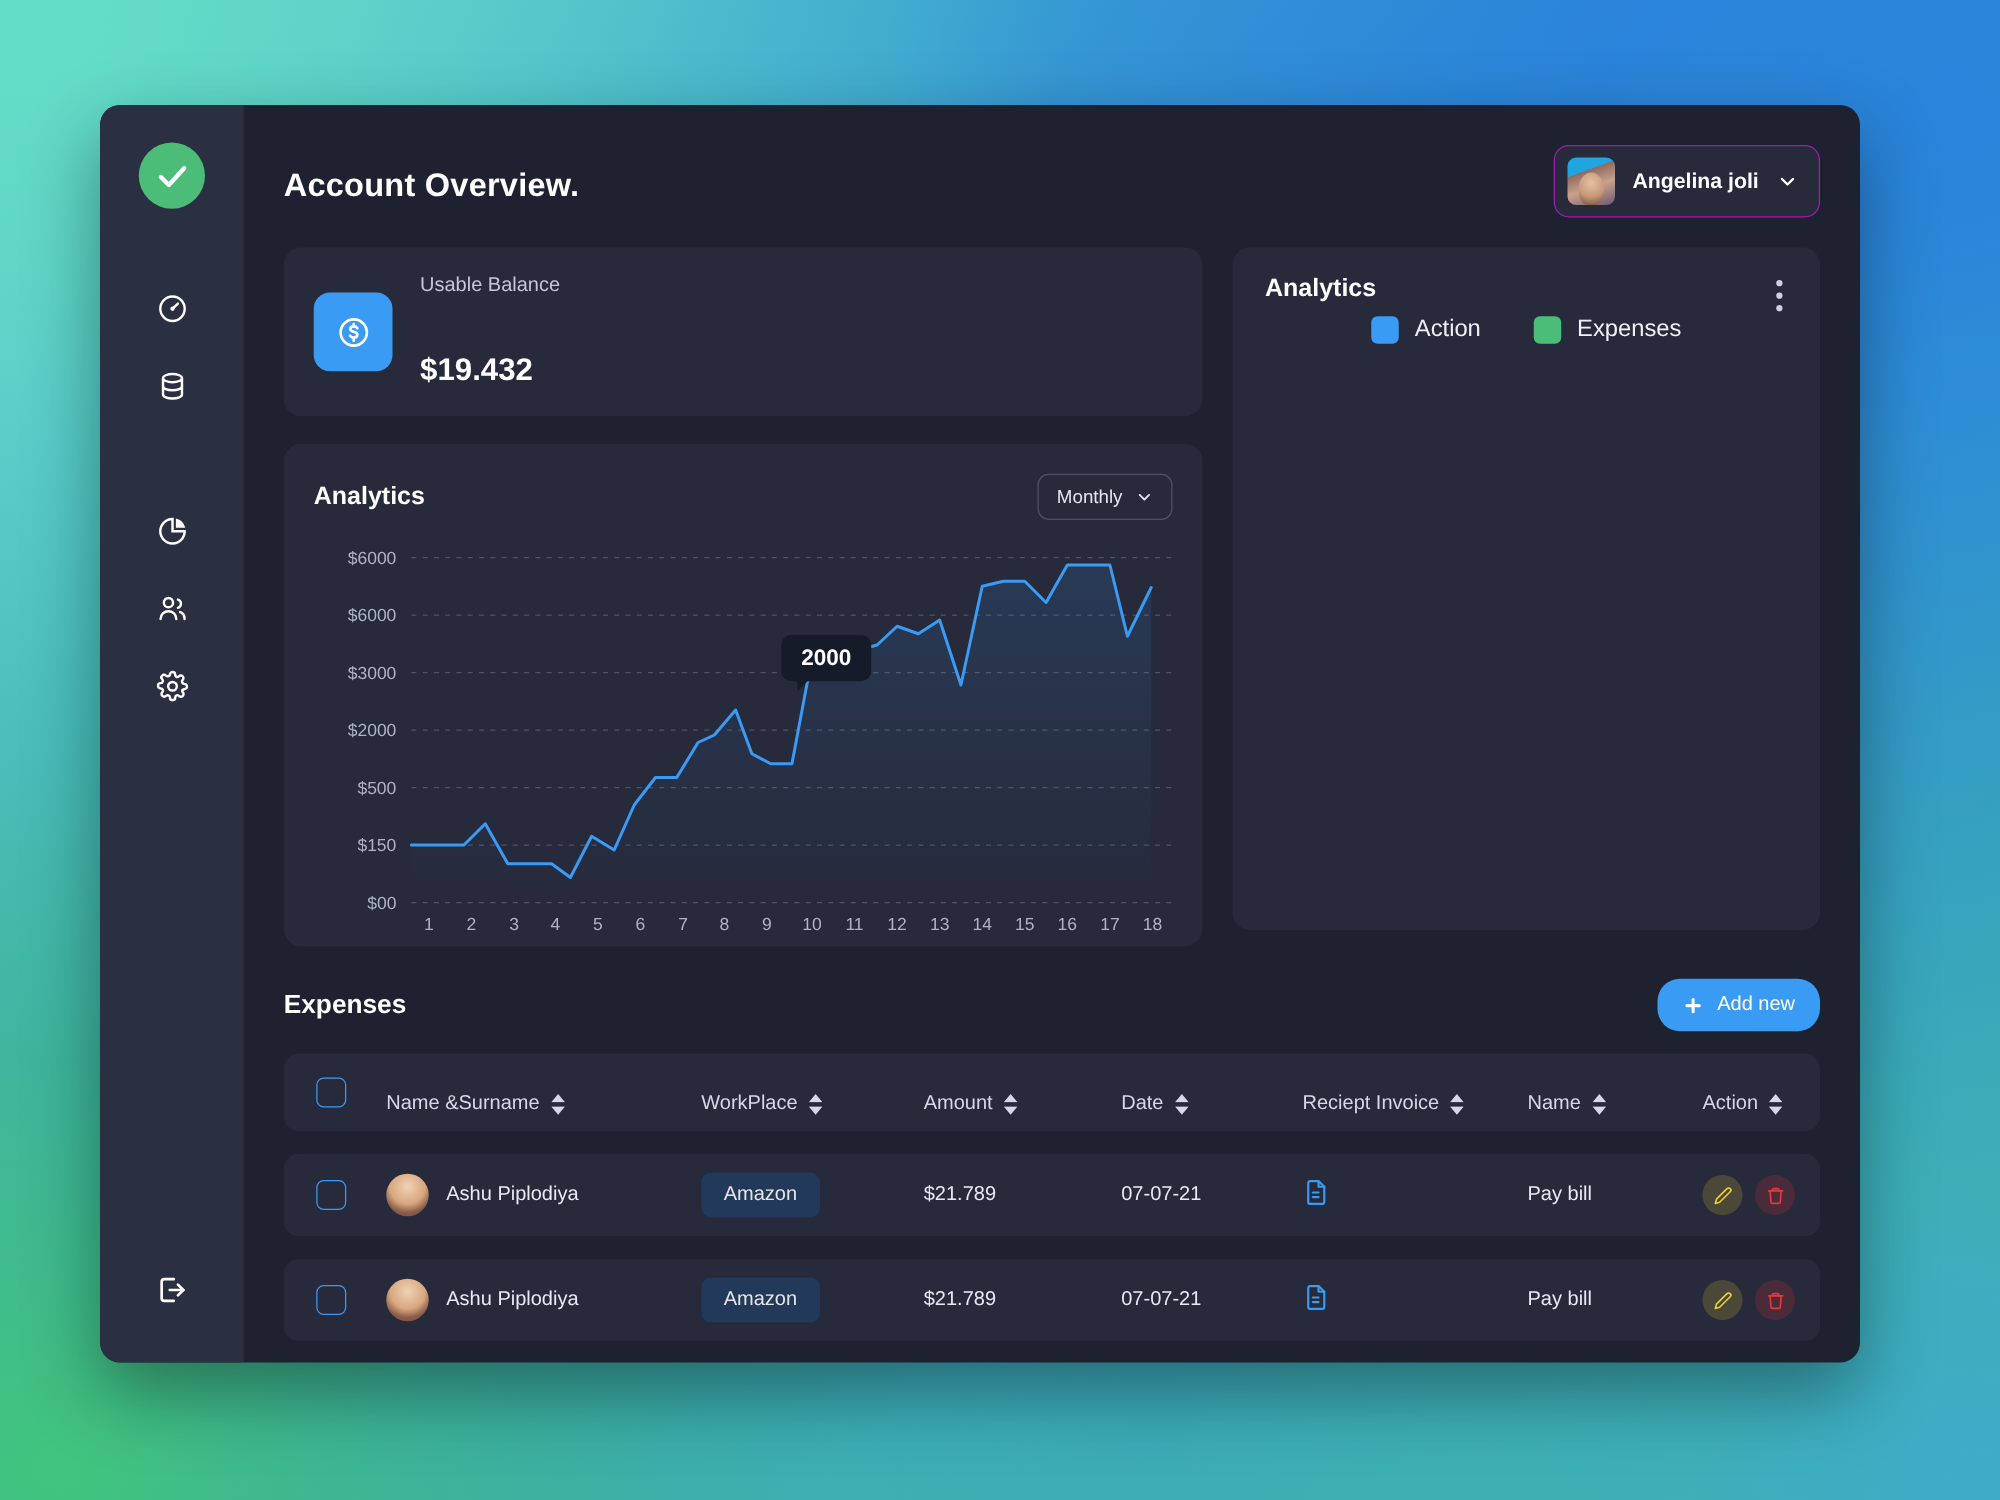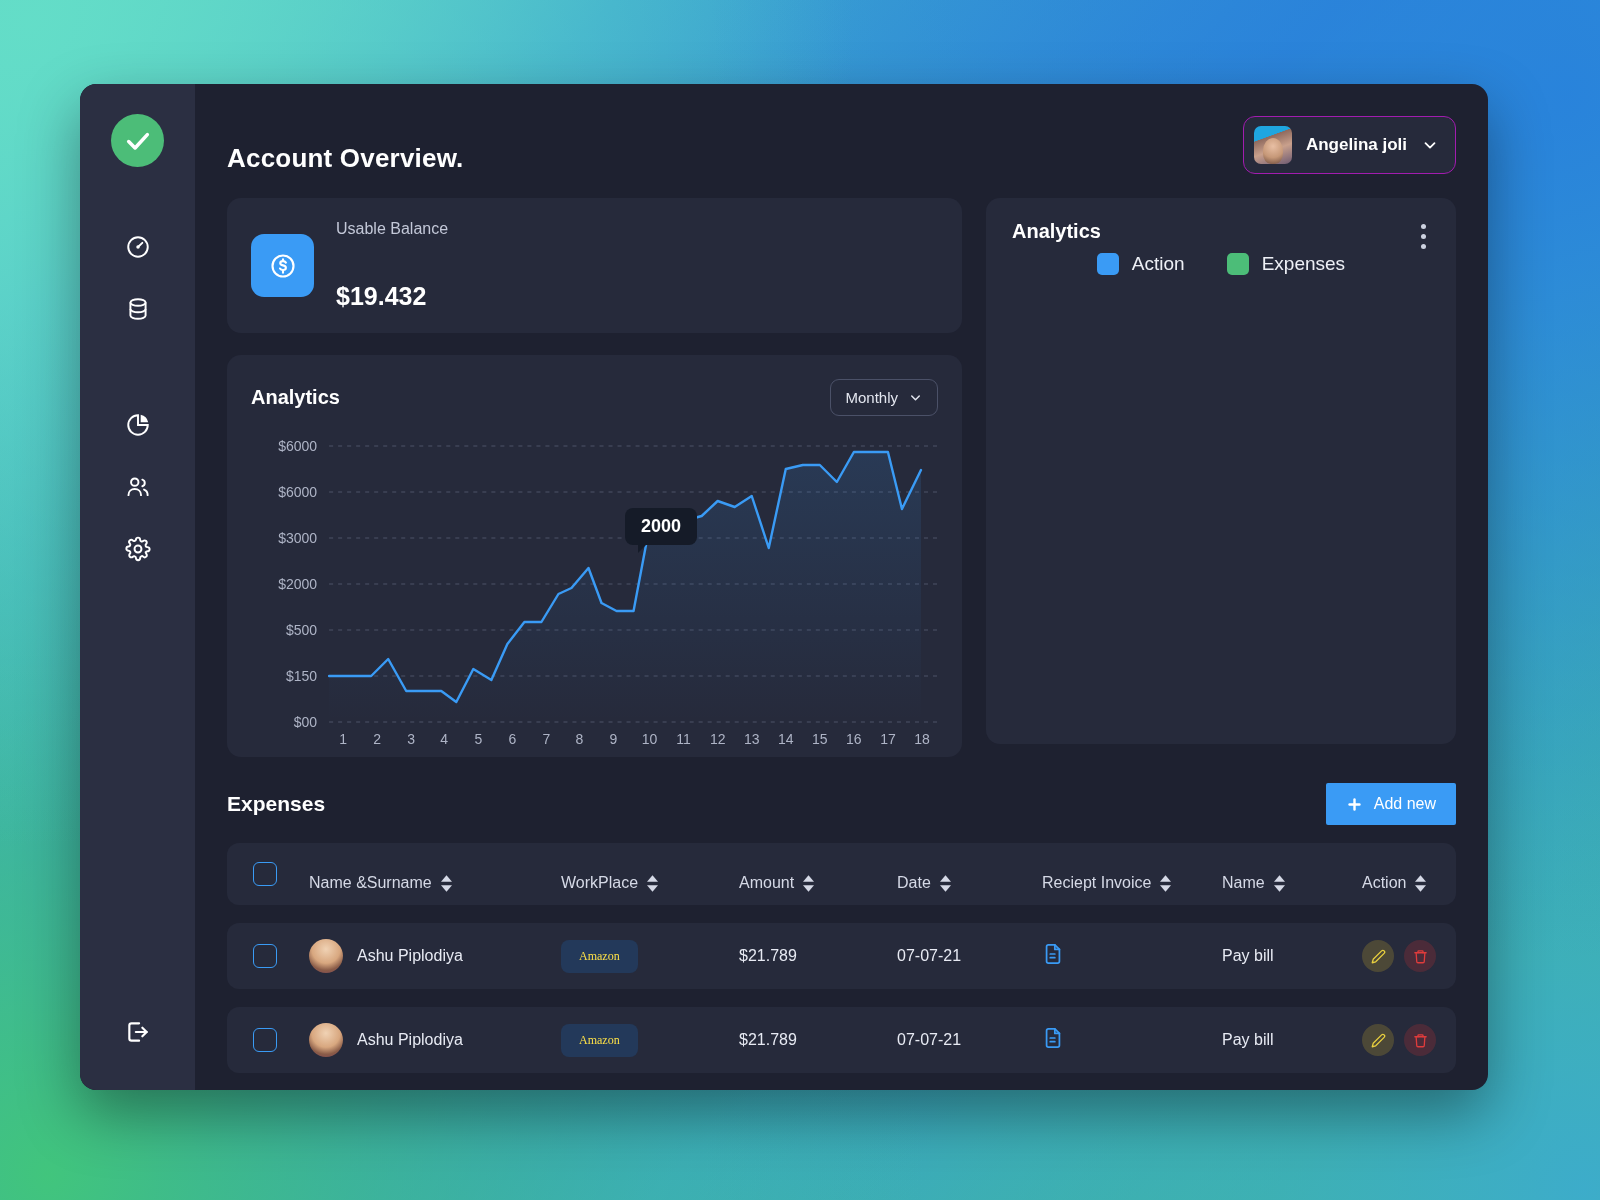--- a/index.html
+++ b/index.html
@@ -62,21 +62,21 @@
   .logout { margin-top: auto; }
 
   
   .main {
     flex: 1;
     padding: 32px 32px 0 32px;
     position: relative;
     min-width: 0;
   }
   .topbar {
-    display: flex; align-items: flex-end; justify-content: space-between;
+    display: flex; align-items: center; justify-content: space-between;
     margin-bottom: 24px;
   }
   .page-title { font-size: 26px; font-weight: 700; color: #ffffff; letter-spacing: .2px; padding-top: 6px; }
 
   .profile {
     display: flex; align-items: center; gap: 14px;
     background: #262a3b;
     border: 1px solid #a21caf;
     border-radius: 12px;
     padding: 9px 16px 9px 10px;
@@ -179,21 +179,21 @@
 
   
   .exp-head {
     display: flex; align-items: center; justify-content: space-between;
     margin-top: 26px; margin-bottom: 18px;
   }
   .exp-title { font-size: 21px; font-weight: 700; color: #fff; }
   .add-btn {
     display: flex; align-items: center; gap: 11px;
     background: #3a9bf5;
-    border: none; border-radius: 2px;
+    border: none; border-radius: 18px;
     padding: 12px 20px;
     color: #fff; font-size: 16px; font-weight: 500;
     font-family: inherit;
     cursor: pointer;
   }
 
   .table { width: 100%; }
   .trow {
     display: flex; align-items: center;
     background: #262a3b;
@@ -220,26 +220,25 @@
   }
   .av {
     width: 34px; height: 34px; border-radius: 50%;
     background: radial-gradient(circle at 50% 30%, #f0d2b4 0%, #d8a77f 48%, #8a5c48 72%, #7d3f58 100%);
     flex-shrink: 0;
   }
   .cell-txt { color: #e7eaf3; font-size: 16px; white-space: nowrap; }
   .badge {
     display: inline-block;
     background: #23395a;
-    color: #fde047;
-    font-size: 12px;
+    color: #e5e5e5;
+    font-size: 16px;
     padding: 9px 18px;
     border-radius: 8px;
     cursor: pointer;
-    font-family: Liberation Serif, serif;
   }
   .act-wrap { display: flex; gap: 10px; align-items: center; }
   .act-btn {
     width: 32px; height: 32px; border-radius: 50%;
     display: flex; align-items: center; justify-content: center;
     cursor: pointer;
   }
   .act-edit { background: rgba(212,180,40,.22); }
   .act-del  { background: rgba(210,50,50,.22); }
   .doc-ico { cursor: pointer; }

